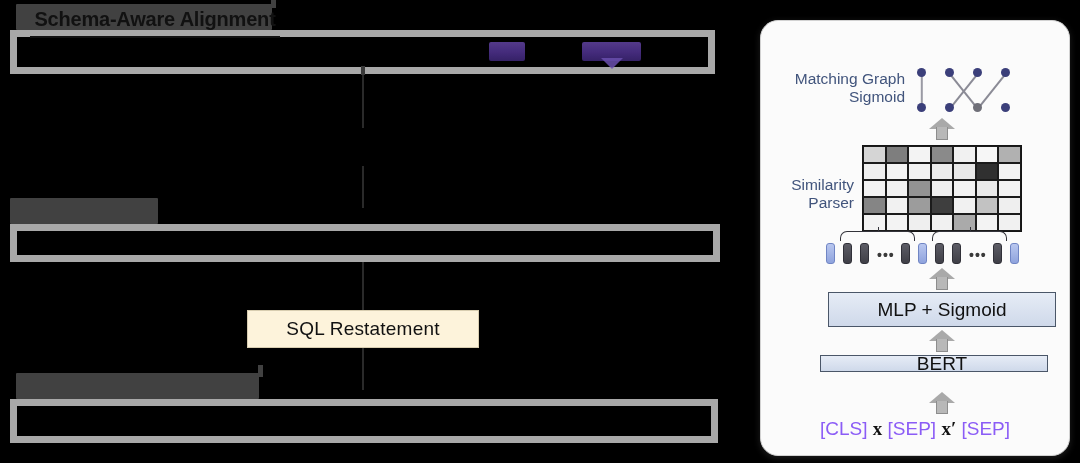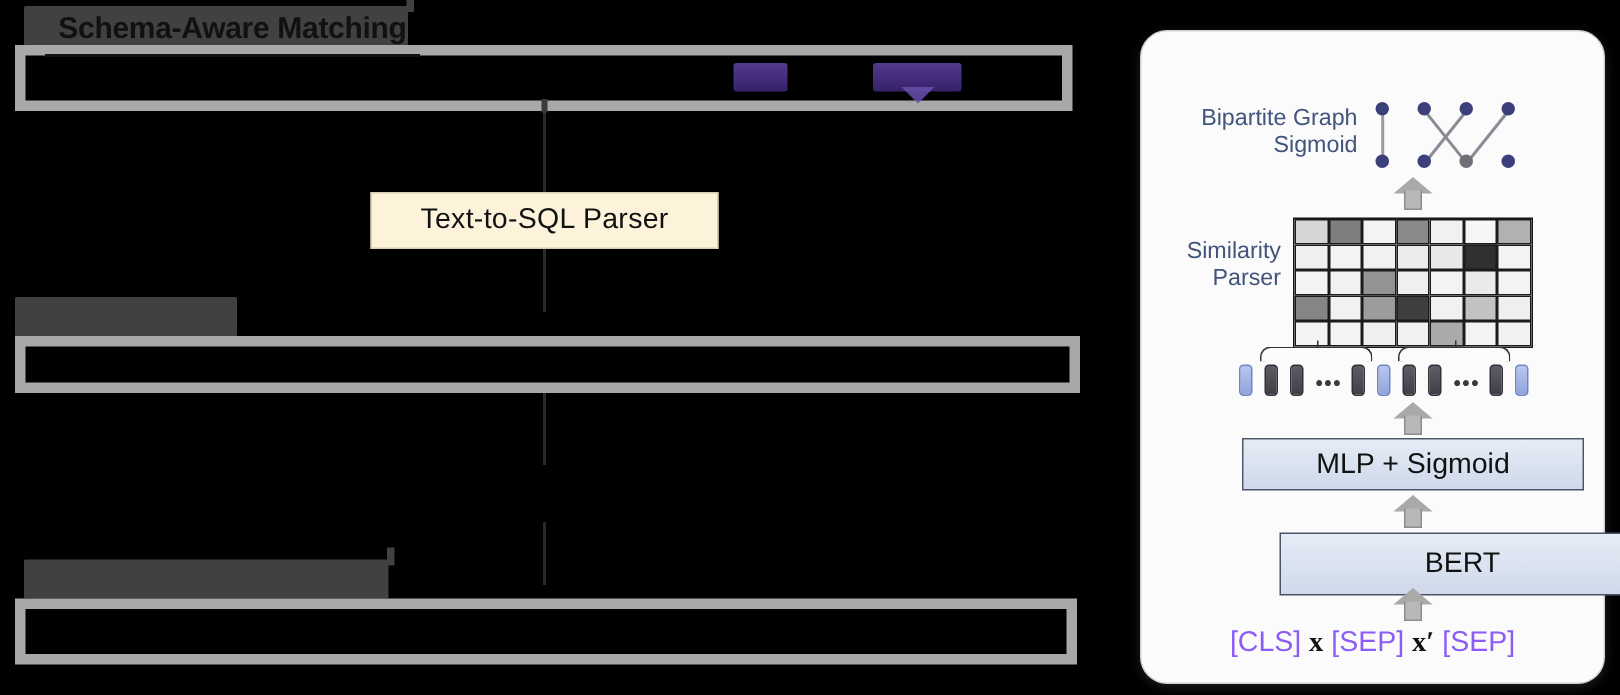--- a/index.html
+++ b/index.html
@@ -86,64 +86,64 @@
 
   <div class="redaction-label with-tick" style="left:16px;top:4px;width:256px;"></div>
   <div class="seq-box" style="left:10px;top:30px;width:705px;height:44px;"></div>
   <div class="hl" style="left:489px;top:42px;width:36px;height:19px;"></div>
   <div class="hl" style="left:582px;top:42px;width:59px;height:19px;"></div>
   <div class="hl-caret" style="left:601px;top:58px;"></div>
 
   <div class="connector" style="left:362px;top:74px;height:54px;"></div>
   <div class="connector-dot" style="left:361px;top:66px;"></div>
 
-  <div class="stage-box" style="left:247px;top:128px;width:232px;height:38px;">
-    <span>Text-to-SQL Parser</span>
-  </div>
 
   <div class="connector" style="left:362px;top:166px;height:42px;"></div>
 
   <div class="redaction-label" style="left:10px;top:198px;width:148px;"></div>
   <div class="seq-box" style="left:10px;top:224px;width:710px;height:38px;"></div>
 
   <div class="connector" style="left:362px;top:262px;height:48px;"></div>
 
+  <div class="stage-box" style="left:247px;top:310px;width:232px;height:38px;">
+    <span>SQL Restatement</span>
+  </div>
 
   <div class="connector" style="left:362px;top:348px;height:42px;"></div>
 
   <div class="redaction-label with-tick" style="left:16px;top:373px;width:243px;"></div>
   <div class="seq-box" style="left:10px;top:399px;width:708px;height:44px;"></div>
 </div>
 
 <div id="right-panel"></div>
 
-<div id="panel-title">Schema-Aware Matching</div>
+<div id="panel-title">Schema-Aware Alignment</div>
 <div id="panel-title-underline"></div>
 
 <div class="panel-label" style="left:775px;top:70px;width:130px;">
-  <span>Bipartite Graph</span><br>
+  <span>Matching Graph</span><br>
   <span>Sigmoid</span>
 </div>
 
 <div id="bipartite-graph">
     <div class="bg-edge" style="left: 90.5px; top: 4.5px; width: 44.8219px; transform: rotate(128.66deg);"></div>
     <div class="bg-edge" style="left: 62.5px; top: 4.5px; width: 44.8219px; transform: rotate(128.66deg);"></div>
     <div class="bg-edge" style="left: 34.5px; top: 4.5px; width: 44.8219px; transform: rotate(51.3402deg);"></div>
     <div class="bg-edge solid" style="left: 6.5px; top: 4.5px; width: 35px; transform: rotate(90deg);"></div>
     <div class="bg-node" style="left: 2px; top: 0px;"></div>
     <div class="bg-node" style="left: 30px; top: 0px;"></div>
     <div class="bg-node" style="left: 58px; top: 0px;"></div>
     <div class="bg-node" style="left: 86px; top: 0px;"></div>
     <div class="bg-node" style="left: 2px; top: 35px;"></div>
     <div class="bg-node" style="left: 30px; top: 35px;"></div>
     <div class="bg-node dim" style="left: 58px; top: 35px;"></div>
     <div class="bg-node" style="left: 86px; top: 35px;"></div>
   </div>
 
-<div class="panel-label" style="left:772px;top:159px;width:82px;">
+<div class="panel-label" style="left:772px;top:176px;width:82px;">
   <span>Similarity</span><br>
   <span>Parser</span>
 </div>
 
 <div id="similarity-matrix">
     <div style="background: rgb(213, 213, 213);"></div>
     <div style="background: rgb(126, 126, 126);"></div>
     <div style="background: rgb(243, 243, 243);"></div>
     <div style="background: rgb(138, 138, 138);"></div>
     <div style="background: rgb(241, 241, 241);"></div>
@@ -207,21 +207,21 @@
 
 <div class="model-box" style="left:828px;top:292px;width:228px;height:35px;">
   <span>MLP + Sigmoid</span>
 </div>
 
 <div class="up-arrow" style="left:929px;top:330px;">
   <div class="head"></div>
     <div class="shaft"></div>
 </div>
 
-<div class="model-box" style="left:853px;top:355px;width:228px;height:42px;padding-left:16px;">
+<div class="model-box" style="left:820px;top:355px;width:228px;height:17px;padding-left:16px;">
   <span>BERT</span>
 </div>
 
 <div class="up-arrow" style="left:929px;top:392px;">
   <div class="head"></div>
     <div class="shaft"></div>
 </div>
 
 <div id="input-sequence">
   <span class="sep">[CLS]</span>

